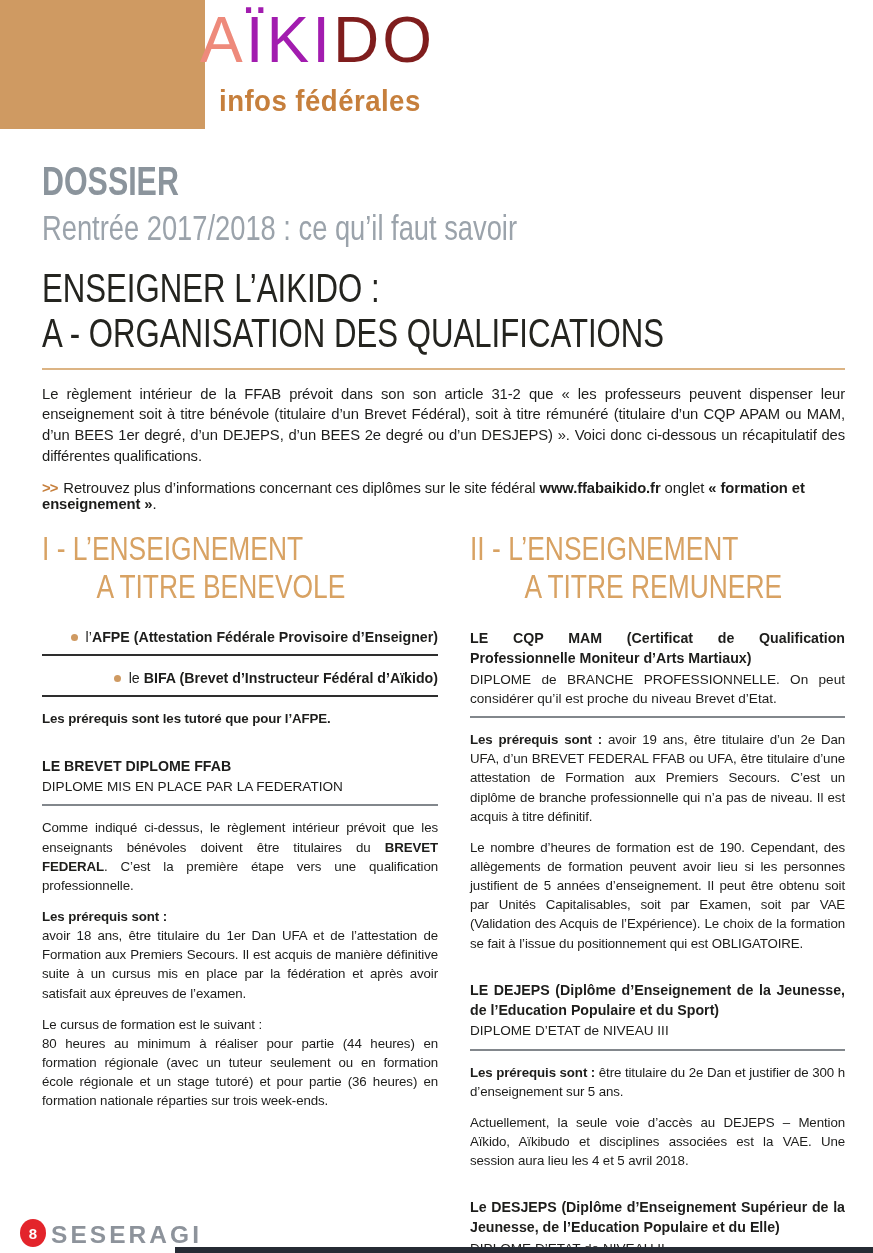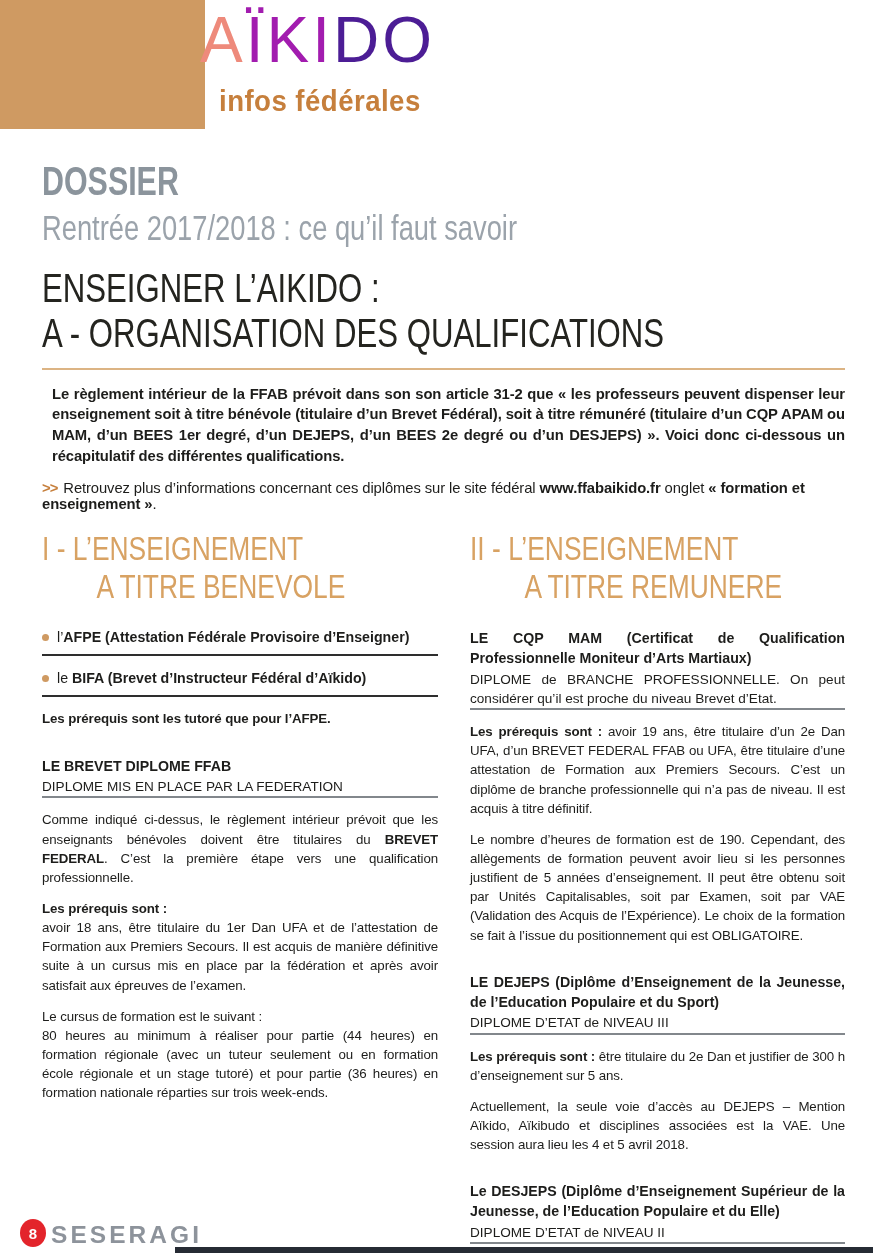--- a/index.html
+++ b/index.html
@@ -10,21 +10,21 @@
   .page{position:absolute;inset:0;overflow:hidden;}
 
   
   .mast-block{position:absolute;left:0;top:0;width:205px;height:129px;background:#cf9a62;}
   .mast-title{
     position:absolute;left:200px;top:8px;font-size:64px;line-height:1;
     letter-spacing:3px;font-weight:400;white-space:nowrap;
   }
   .t-a{color:#ee8a7b;}
   .t-iki{color:#a21caf;}
-  .t-do{color:#4c1d95;}
+  .t-do{color:#7f1d1d;}
   .mast-sub{
     position:absolute;left:219px;top:84px;font-size:30px;font-weight:700;
     color:#c67f3c;letter-spacing:0.5px;transform:scaleX(.92);transform-origin:left top;
   }
 
   
   .main{position:absolute;left:42px;top:160px;width:803px;}
   .kicker{
     font-size:40px;font-weight:700;color:#8b949c;line-height:1.05;
     transform:scaleX(.76);transform-origin:left top;
@@ -33,23 +33,22 @@
     font-size:35px;font-weight:400;color:#9ba3ab;line-height:1.1;margin-top:7px;
     transform:scaleX(.78);transform-origin:left top;white-space:nowrap;
   }
   .doc-title{
     margin-top:18px;font-size:41px;color:#24241f;line-height:1.1;
     transform:scaleX(.76);transform-origin:left top;white-space:nowrap;
   }
   .tan-rule{border:none;border-top:2px solid #dcb484;margin:12px 0 0 0;width:803px;}
 
   .intro{
-    margin:14px 0 0 10px;font-size:14.8px;line-height:1.4;text-align:justify;
+    margin:14px 0 0 0;font-size:14.8px;line-height:1.4;text-align:justify;
     letter-spacing:-0.1px;
-    font-weight:bold;
   }
   .more-line{margin:13px 0 0 0;font-size:14.8px;letter-spacing:-0.1px;}
   .chev{color:#c67f3c;font-weight:700;letter-spacing:-1px;margin-right:6px;}
 
   
   .cols{display:flex;margin-top:18px;gap:32px;align-items:flex-start;}
   .col-left{width:396px;flex:none;}
   .col-right{flex:1;min-width:0;}
   .col-head{
     color:#d8a263;font-size:33px;line-height:1.18;font-weight:400;
@@ -57,26 +56,27 @@
   }
   .col-head .ind{padding-left:68px;}
 
   .para{margin:0 0 12px 0;font-size:13.3px;line-height:1.44;text-align:justify;letter-spacing:-0.1px;}
   .line{display:block;}
 
   .bullet-item{
     display:flex;align-items:flex-start;gap:8px;margin:14px 0 0 0;
     border-bottom:2px solid #2e2e2e;padding-bottom:9px;margin-bottom:12px;
     font-size:14.2px;
+    justify-content:flex-end;
   }
   .dot{
     flex:none;width:7px;height:7px;border-radius:50%;background:#cf9a62;margin-top:5px;
   }
   .sec-head{
-    margin:28px 0 12px 0;border-bottom:2px solid #82878c;padding-bottom:0;
+    margin:28px 0 12px 0;border-bottom:2px solid #82878c;padding-bottom:8px;
     font-size:13.6px;line-height:1.4;text-align:justify;
   }
   .sh-b{font-weight:700;font-size:14.2px;}
   .sh-s{margin-top:1px;}
 
   
   .footer{position:absolute;left:0;top:1216px;width:873px;height:37px;}
   .page-badge{
     position:absolute;left:20px;top:3px;width:26px;height:28px;border-radius:50%;
     background:#e3242b;color:#ffffff;font-weight:700;font-size:15px;

